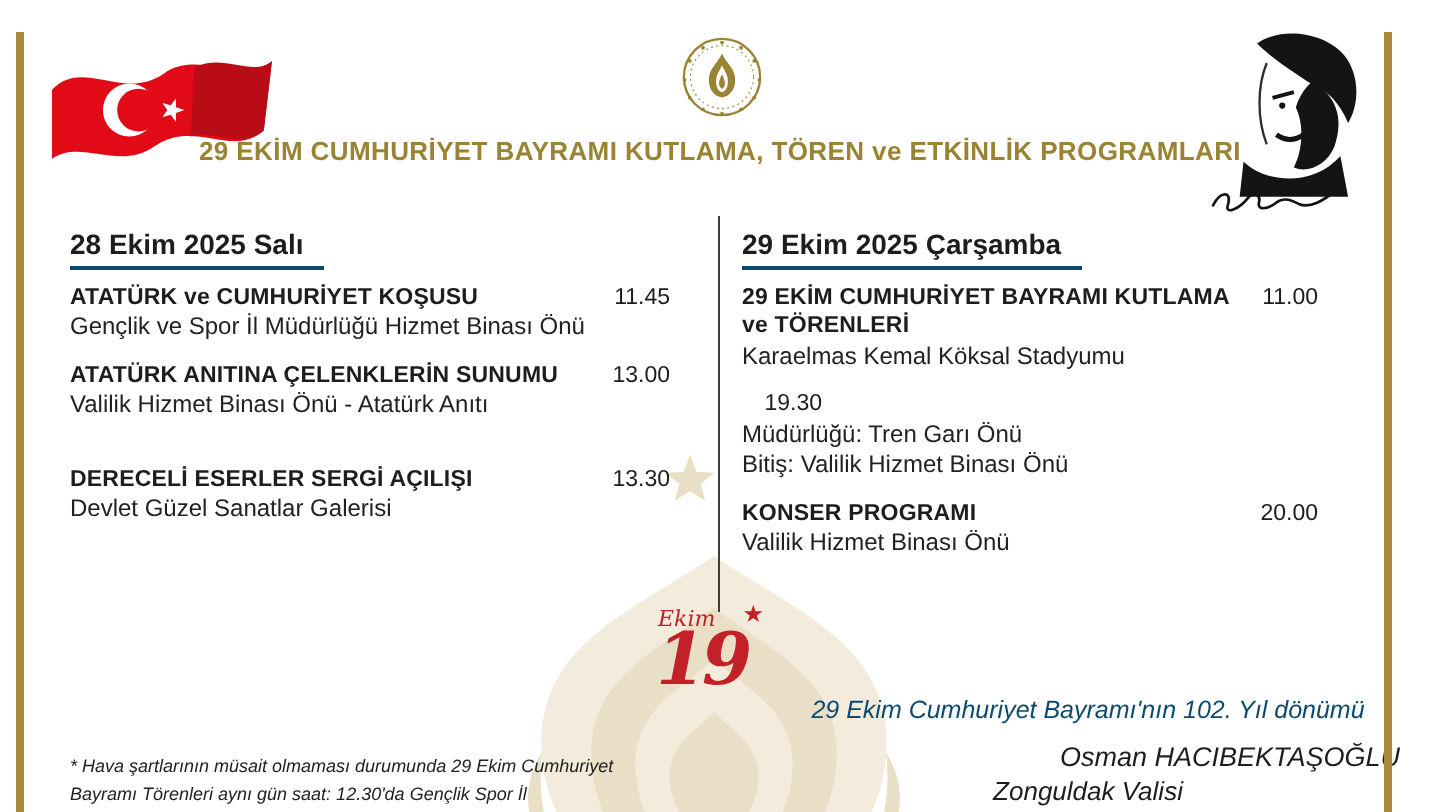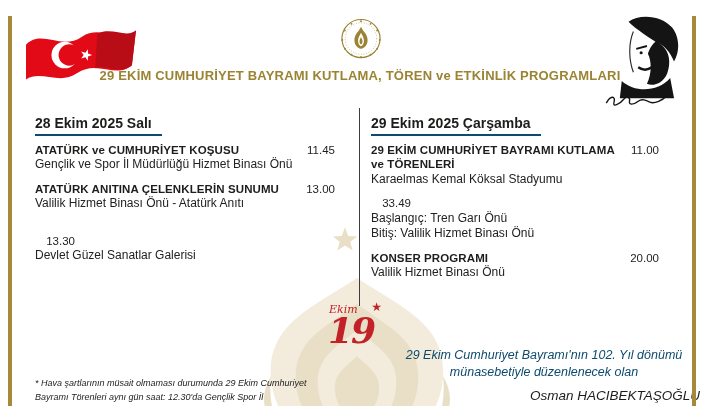--- a/index.html
+++ b/index.html
@@ -166,20 +166,21 @@
     <div class="event event-gap-lg">
       <div class="event-row">
         <span class="event-title">ATATÜRK ANITINA ÇELENKLERİN SUNUMU</span>
         <span class="event-time">13.00</span>
       </div>
       <div class="event-loc">Valilik Hizmet Binası Önü - Atatürk Anıtı</div>
     </div>
 
     <div class="event">
       <div class="event-row">
+        <span class="event-title">DERECELİ ESERLER SERGİ AÇILIŞI</span>
         <span class="event-time">13.30</span>
       </div>
       <div class="event-loc">Devlet Güzel Sanatlar Galerisi</div>
     </div>
   </div>
 
   <div class="col col-right">
     <div class="day-header">29 Ekim 2025 Çarşamba</div>
 
 
@@ -187,37 +188,36 @@
       <div class="event-row">
         <span class="event-title">29 EKİM CUMHURİYET BAYRAMI KUTLAMA ve TÖRENLERİ</span>
         <span class="event-time">11.00</span>
       </div>
       <div class="event-loc">Karaelmas Kemal Köksal Stadyumu</div>
     </div>
 
 
     <div class="event">
       <div class="event-row">
-        <span class="event-time">33.49</span>
-      </div>
-      <div class="event-loc">Başlangıç: Tren Garı Önü</div>
+        <span class="event-time">19.30</span>
+      </div>
+      <div class="event-loc">Müdürlüğü: Tren Garı Önü</div>
       <div class="event-loc">Bitiş: Valilik Hizmet Binası Önü</div>
     </div>
 
     <div class="event">
       <div class="event-row">
         <span class="event-title">KONSER PROGRAMI</span>
         <span class="event-time">20.00</span>
       </div>
       <div class="event-loc">Valilik Hizmet Binası Önü</div>
     </div>
   </div>
 
   <div class="footnote">* Hava şartlarının müsait olmaması durumunda 29 Ekim Cumhuriyet Bayramı Törenleri aynı gün saat: 12.30'da Gençlik Spor İl Müdürlüğüne bağlı Site Kapalı Spor Salonunda, tören korteji geçişi olmadan icra edilecektir.</div>
 
   <div class="closing">
     <div class="closing-line">29 Ekim Cumhuriyet Bayramı'nın 102. Yıl dönümü</div>
-    <div class="closing-line">münasebetiyle düzenlenecek olan</div>
     <div class="closing-name">Osman HACIBEKTAŞOĞLU</div>
     <div class="closing-role">Zonguldak Valisi</div>
   </div>
 
 </div>
 
 </body></html>

